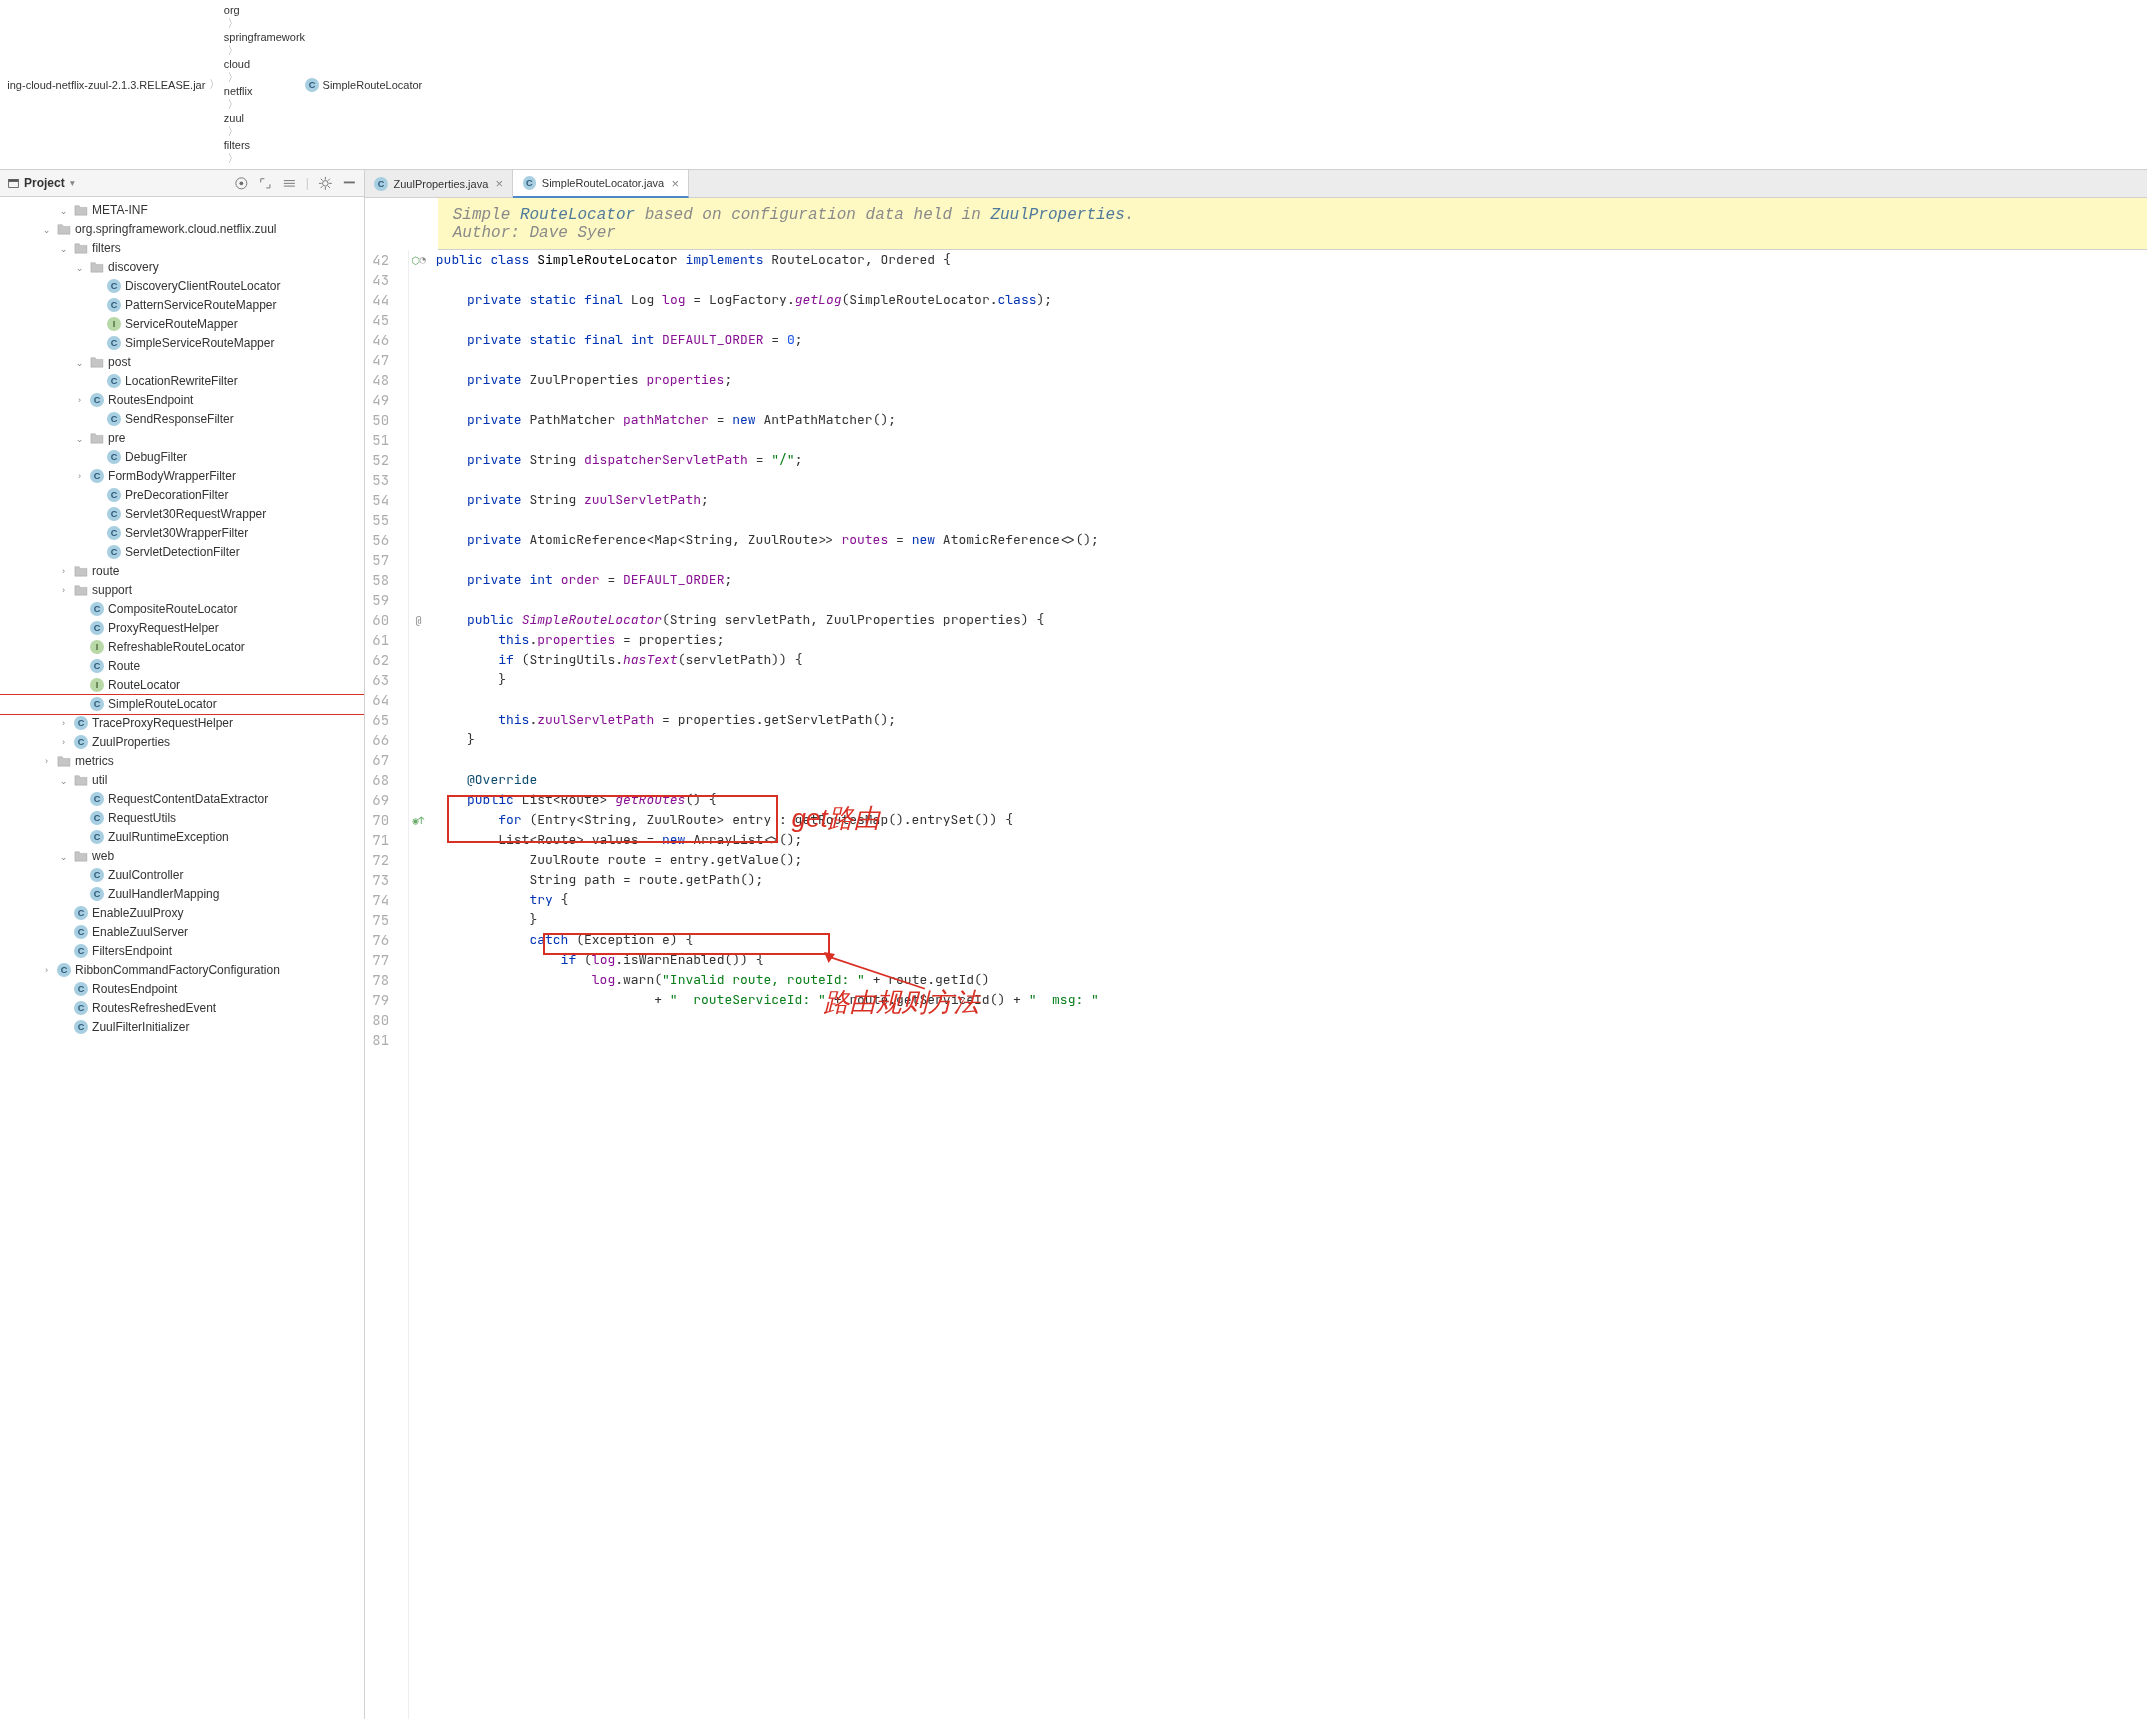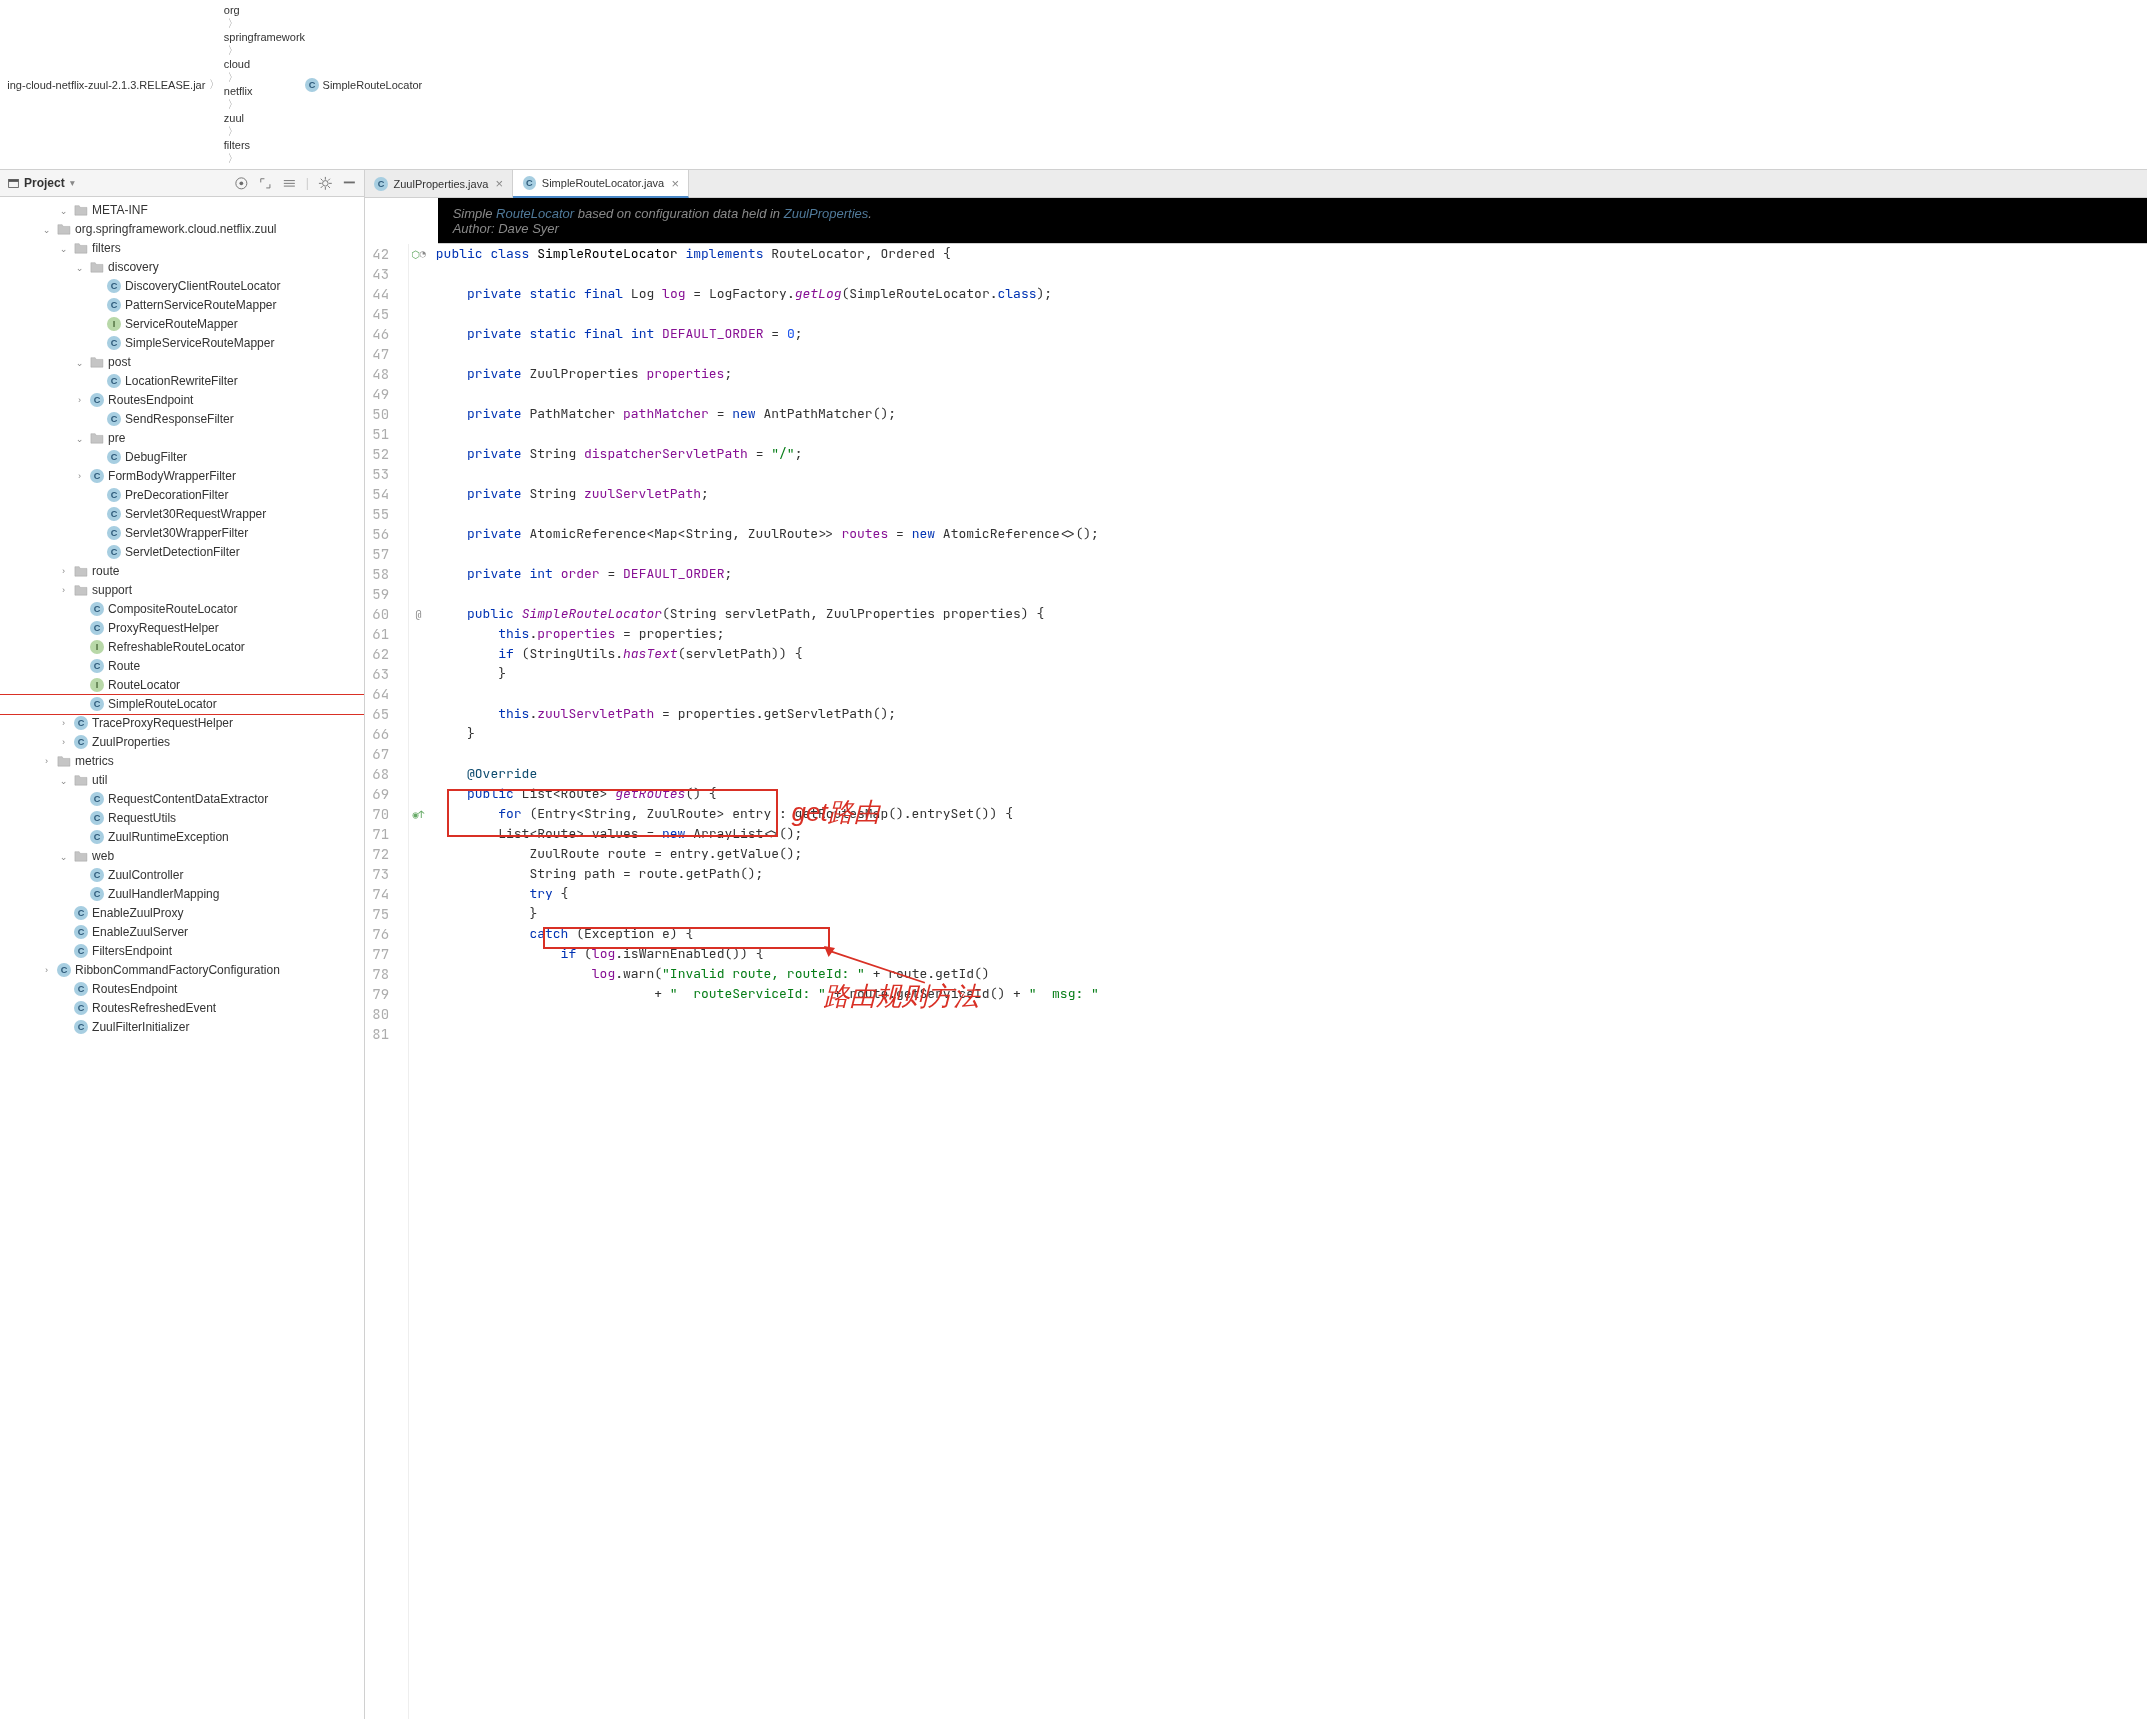--- a/index.html
+++ b/index.html
@@ -26,21 +26,21 @@
     .tree-label { }
     .class-icon { background: #a7cee1; color: #2d5a7a; border-radius: 50%; width: 13.8px; height: 13.8px; font-size: 9.2px; font-weight: bold; display: flex; align-items: center; justify-content: center; }
     .interface-icon { background: #b8d8a8; color: #4a6b3a; border-radius: 50%; width: 13.8px; height: 13.8px; font-size: 9.2px; font-weight: bold; display: flex; align-items: center; justify-content: center; }
     
     .editor-area { flex: 1; display: flex; flex-direction: column; overflow: hidden; }
     .tabs { display: flex; border-bottom: 0.9px solid #d0d0d0; background: #ececec; }
     .tab { display: flex; align-items: center; padding: 5.5px 9.2px; border-right: 0.9px solid #d0d0d0; background: #ececec; cursor: pointer; font-size: 11px; }
     .tab.active { background: #fff; border-bottom: 2.8px solid #4a88c7; margin-bottom: -0.9px; }
     .tab-close { margin-left: 7.3px; color: #888; cursor: pointer; font-size: 13px; }
     
-    .doc-area { padding: 7.3px 14.7px; border-bottom: 0.9px solid #d0d0d0; font-size: 13px; color: #8a8a8a; font-family: Liberation Sans, sans-serif; font-style: italic; background: #000000; margin-left: 73px; }
+    .doc-area { padding: 7.3px 14.7px; border-bottom: 0.9px solid #d0d0d0; font-size: 16px; color: #8a8a8a; font-family: Liberation Mono, monospace; font-style: italic; background: #fef9c3; margin-left: 73px; }
     .doc-area .link { color: #507a9a; }
     
     .code-container { flex: 1; display: flex; overflow: auto; font-family: "JetBrains Mono", Menlo, Consolas, monospace; font-size: 13px; position: relative; }
     .gutter { background: #fff; color: #adadad; text-align: right; padding: 0 18.4px 0 7.3px; user-select: none; border-right: 0.9px solid #eee; }
     .gutter-line { height: 20px; line-height: 20px; font-size: 14px; }
     .gutter-icons { width: 20px; background: #fff; }
     .gutter-icon-line { height: 20px; display: flex; align-items: center; justify-content: center; font-size: 10px; color: #6a6; }
     
     .code { flex: 1; padding-left: 7.3px; position: relative; }
     .code-line { height: 20px; line-height: 20px; white-space: pre; }

